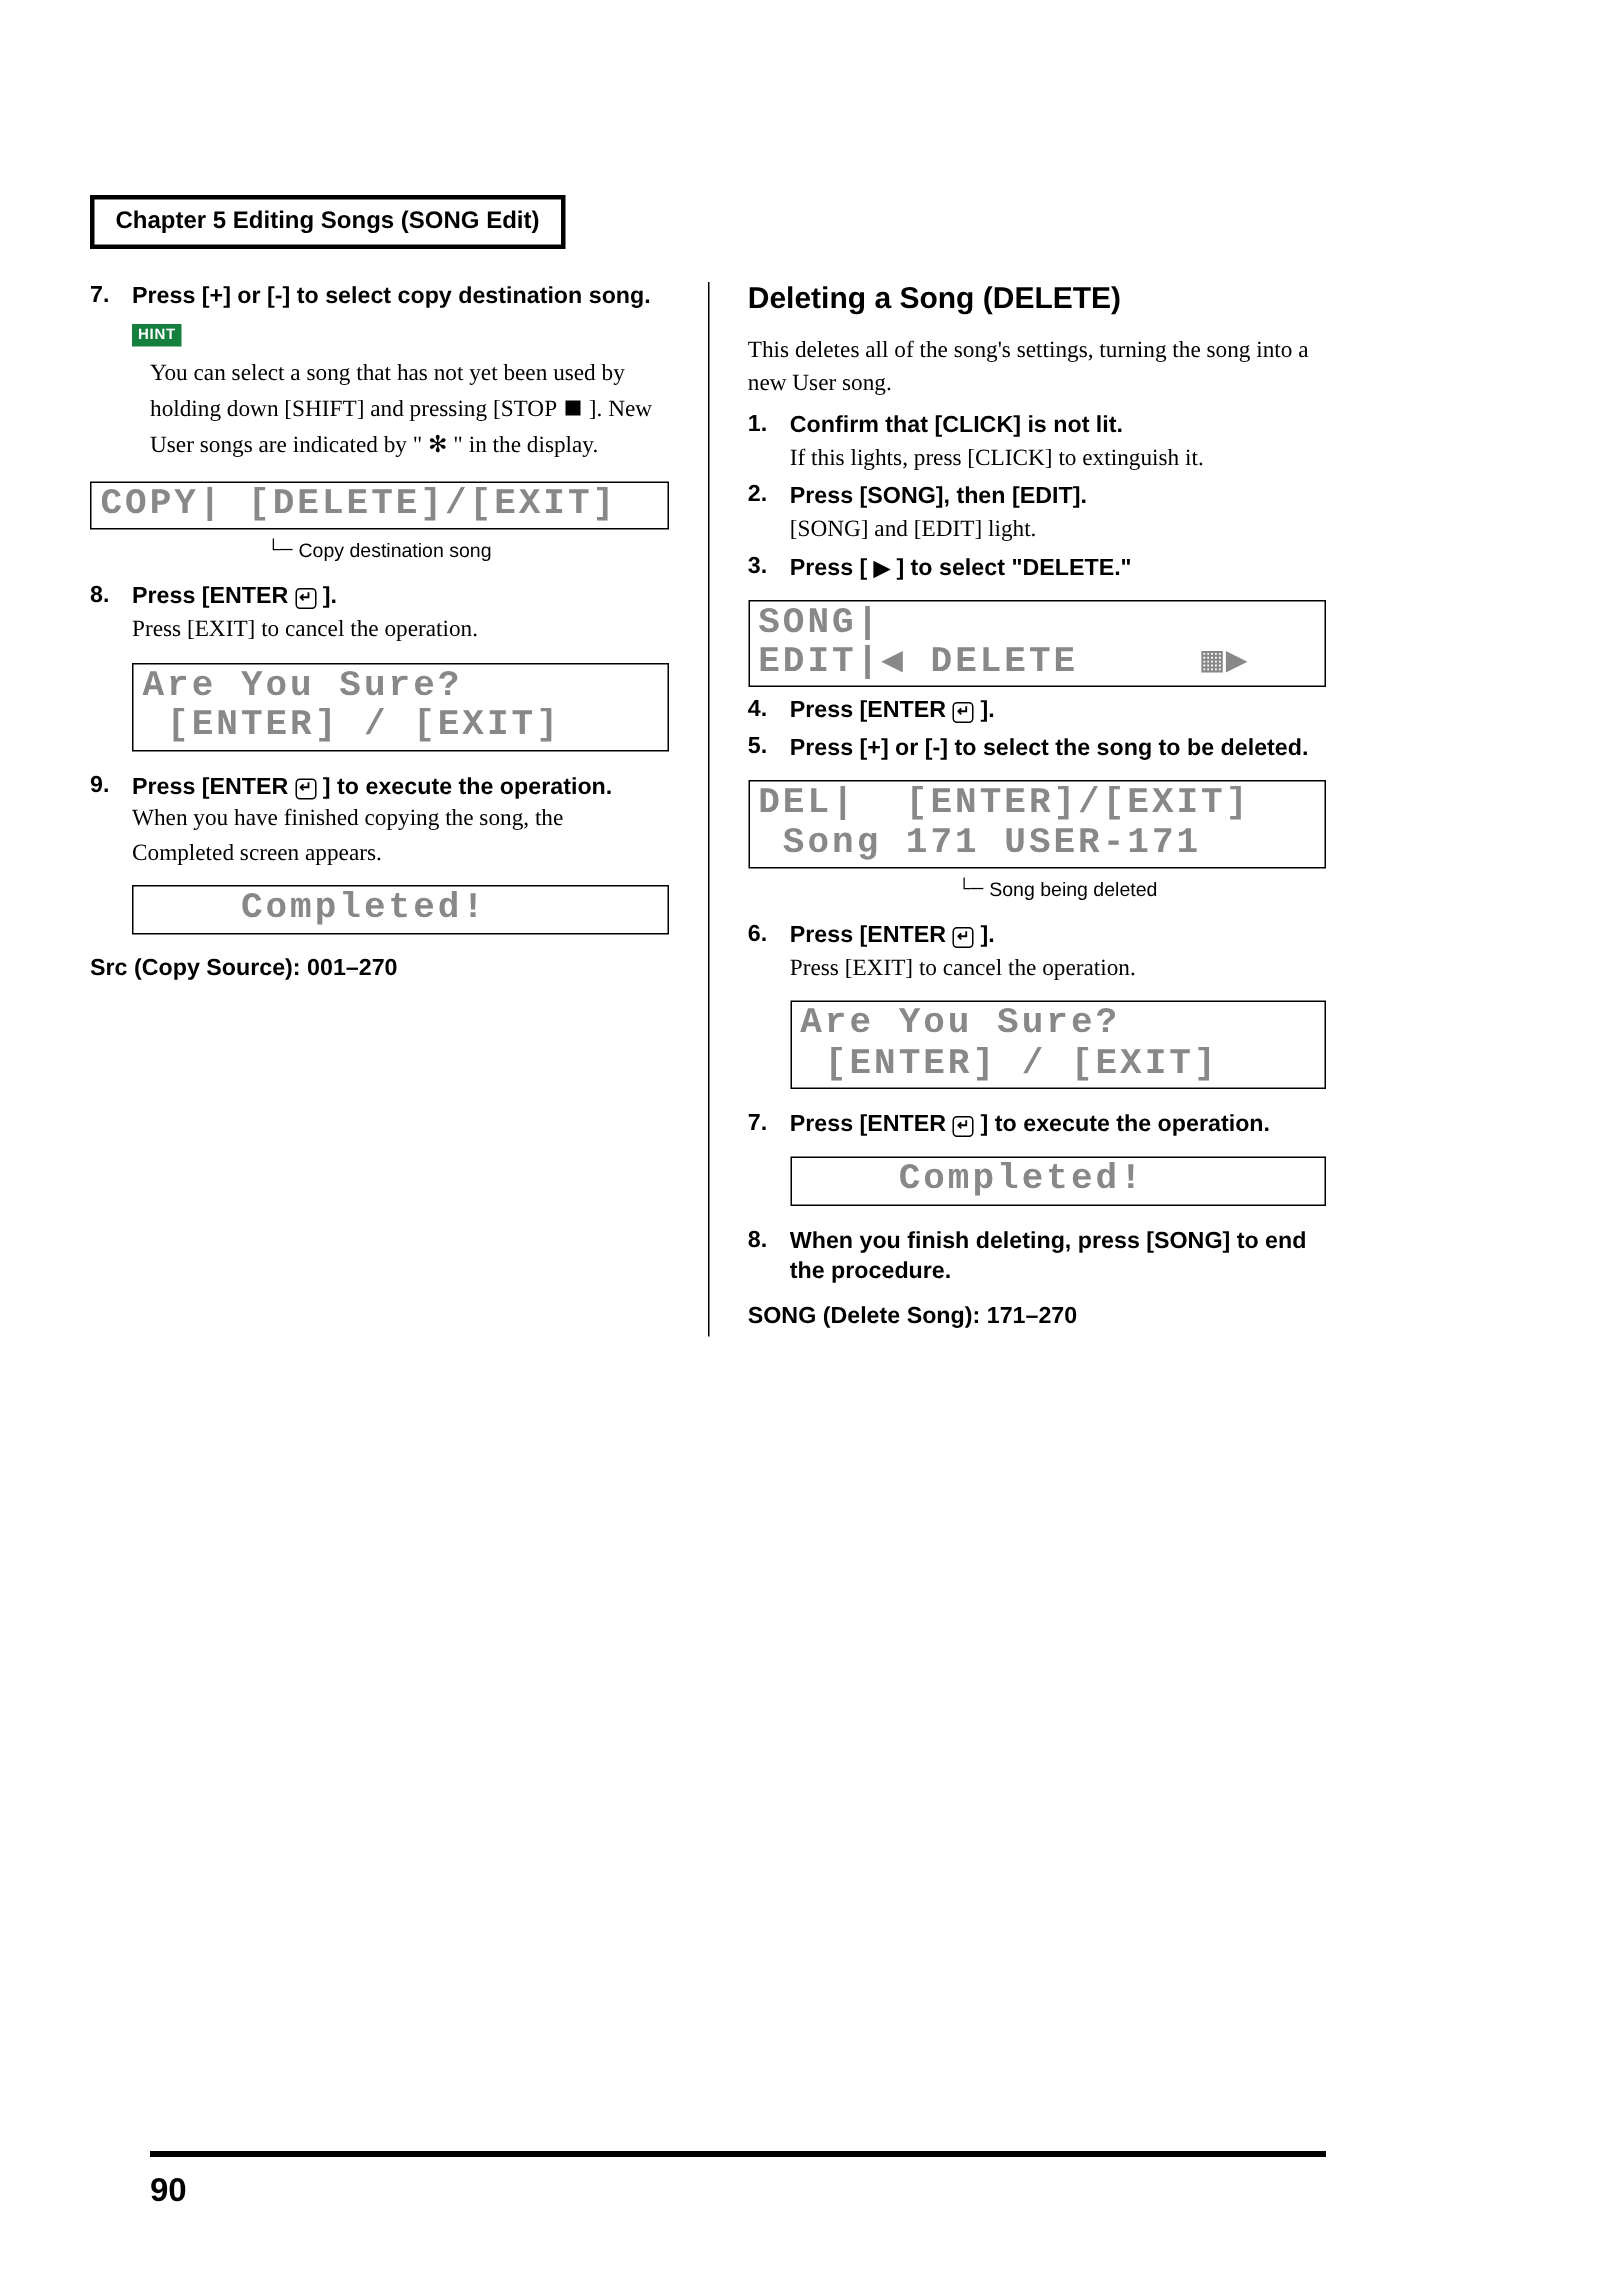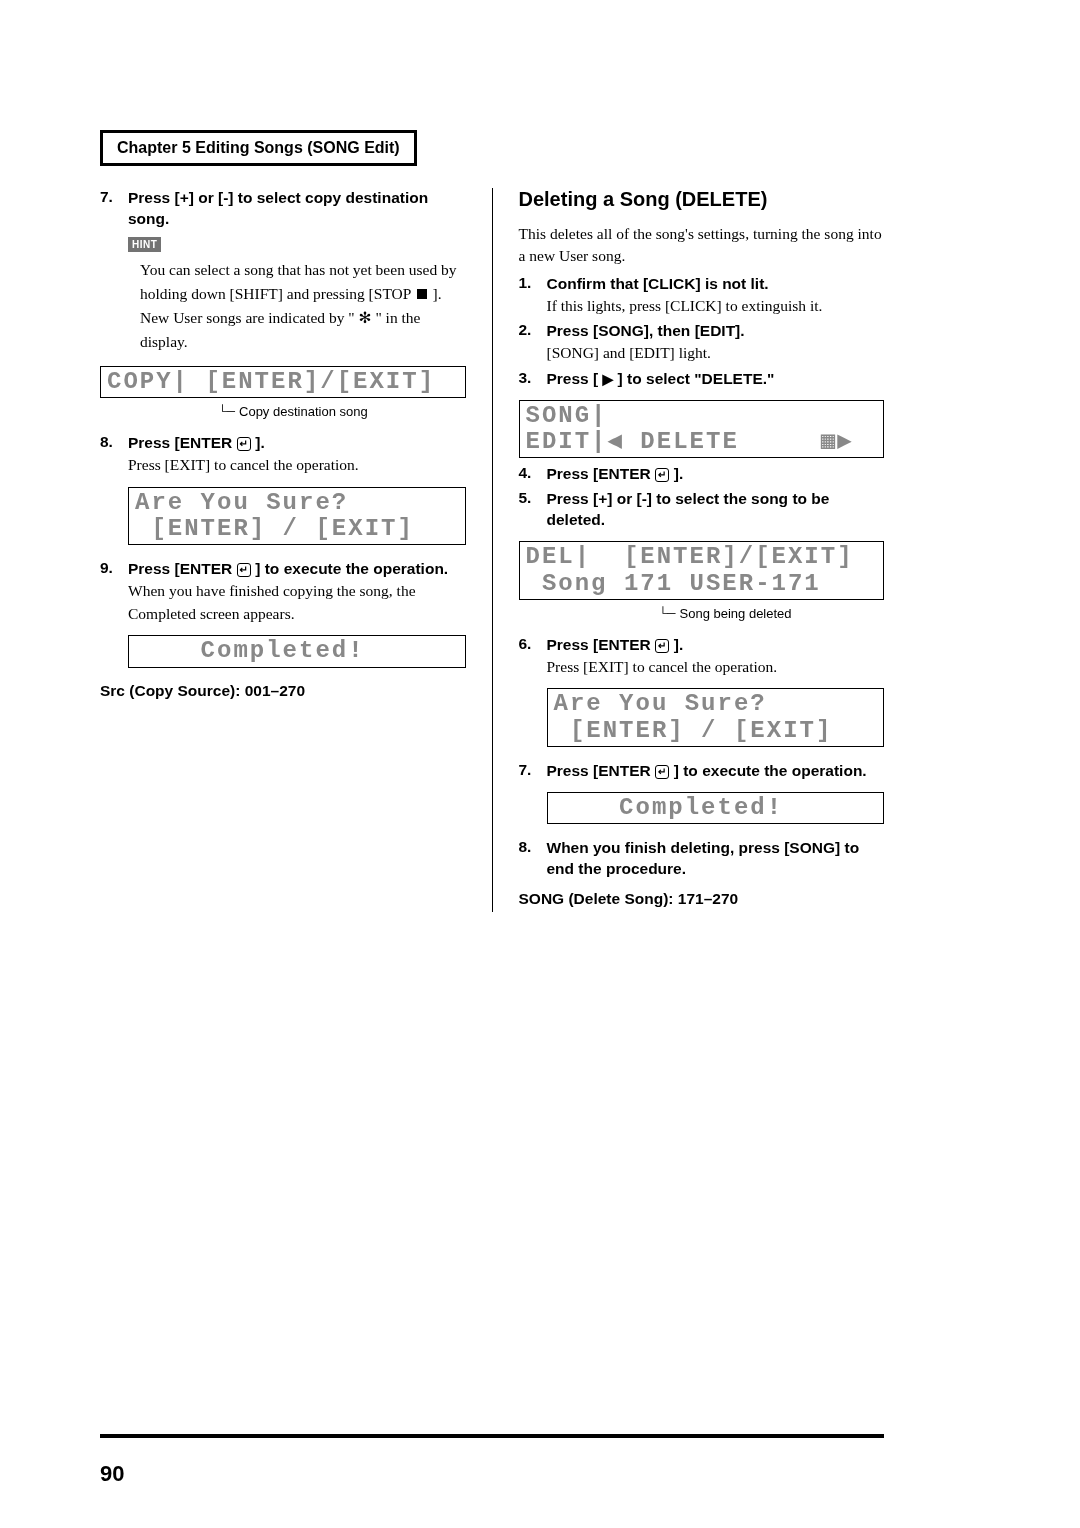--- a/index.html
+++ b/index.html
@@ -7,21 +7,21 @@
     padding: 0;
     background: #fff;
     font-family: "Times New Roman", Times, serif;
     color: #000;
   }
   .page {
     width: 984px;
     height: 1528px;
     position: relative;
     box-sizing: border-box;
-    padding: 130px 100px 60px 100px;
+    padding: 130px 100px 60px 60px;
   }
   .chapter-header {
     border: 3px solid #000;
     display: inline-block;
     padding: 6px 14px;
     font-family: Arial, Helvetica, sans-serif;
     font-weight: bold;
     font-size: 16px;
     margin-bottom: 22px;
   }
@@ -68,21 +68,21 @@
     font-size: 15.5px;
     line-height: 1.35;
   }
   .step-plain {
     font-family: "Times New Roman", Times, serif;
     font-size: 15.5px;
     line-height: 1.45;
   }
   .hint-badge {
     display: inline-block;
-    background: #737373;
+    background: #15803d;
     color: #fff;
     font-family: Arial, Helvetica, sans-serif;
     font-size: 10px;
     font-weight: bold;
     padding: 2px 4px;
     letter-spacing: 0.5px;
     margin-left: 28px;
     margin-bottom: 6px;
   }
   .hint-text {
@@ -140,21 +140,21 @@
   .footer-rule {
     position: absolute;
     left: 100px;
     right: 100px;
     bottom: 90px;
     border-top: 4px solid #000;
   }
   .page-num {
     position: absolute;
     left: 100px;
-    bottom: 41px;
+    bottom: 55px;
     font-family: Arial, Helvetica, sans-serif;
     font-weight: bold;
     font-size: 22px;
   }
   .triangle-right { font-size: 14px; }
   .stop-square {
     display: inline-block;
     width: 10px; height: 10px; background: #000;
     vertical-align: 0px; margin: 0 2px;
   }
@@ -176,21 +176,21 @@
           <div class="step-bold">Press [+] or [-] to select copy destination song.</div>
         </div>
       </div>
 
       <div class="hint-badge">HINT</div>
       <div class="hint-text">
         <span>You can select a song that has not yet been used by holding down [SHIFT] and pressing [STOP </span><span class="stop-square"></span><span> ]. New User songs are indicated by " ✻ " in the display.</span>
       </div>
 
       <div class="lcd" style="margin-left:0;">
-        <div class="line1">COPY| [ENTER]/[EXIT]</div>
+        <div class="line1">COPY| [DELETE]/[EXIT]</div>
       </div>
       <div class="lcd-caption-wrap" style="margin-left:0; padding-left:118px;">
         <span class="arrow-up">└─</span>
         <span class="lcd-caption">Copy destination song</span>
       </div>
 
       <div class="step">
         <div class="step-num">8.</div>
         <div class="step-body">
           <div class="step-bold">

